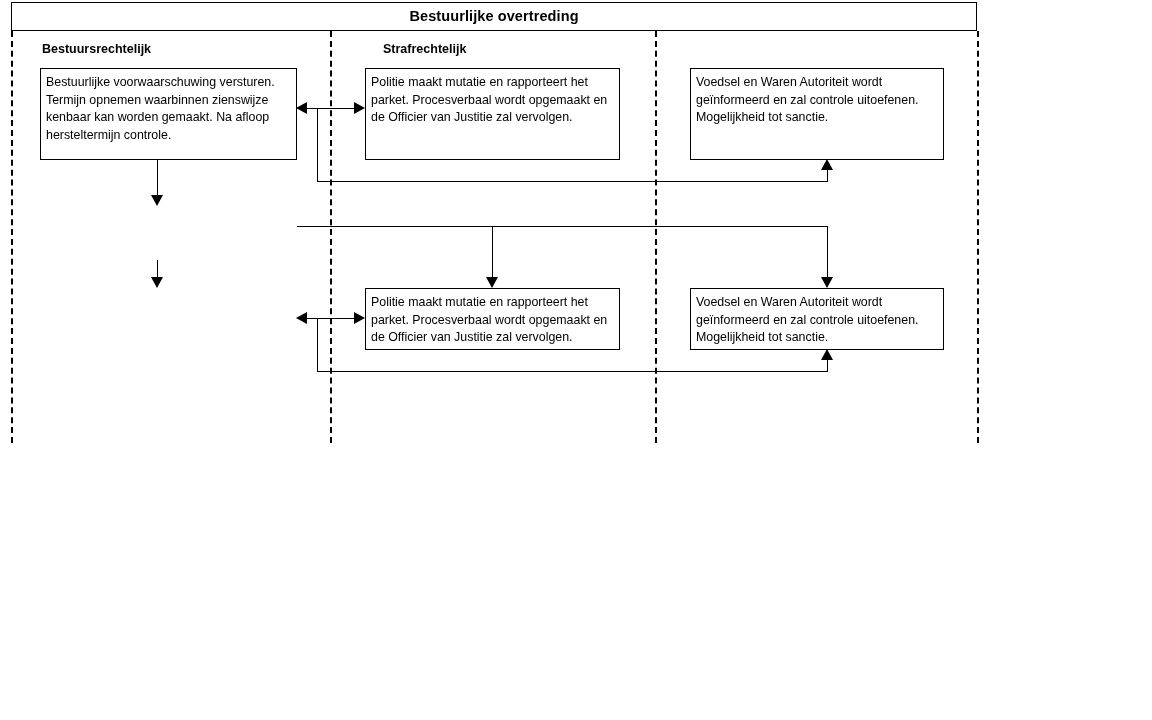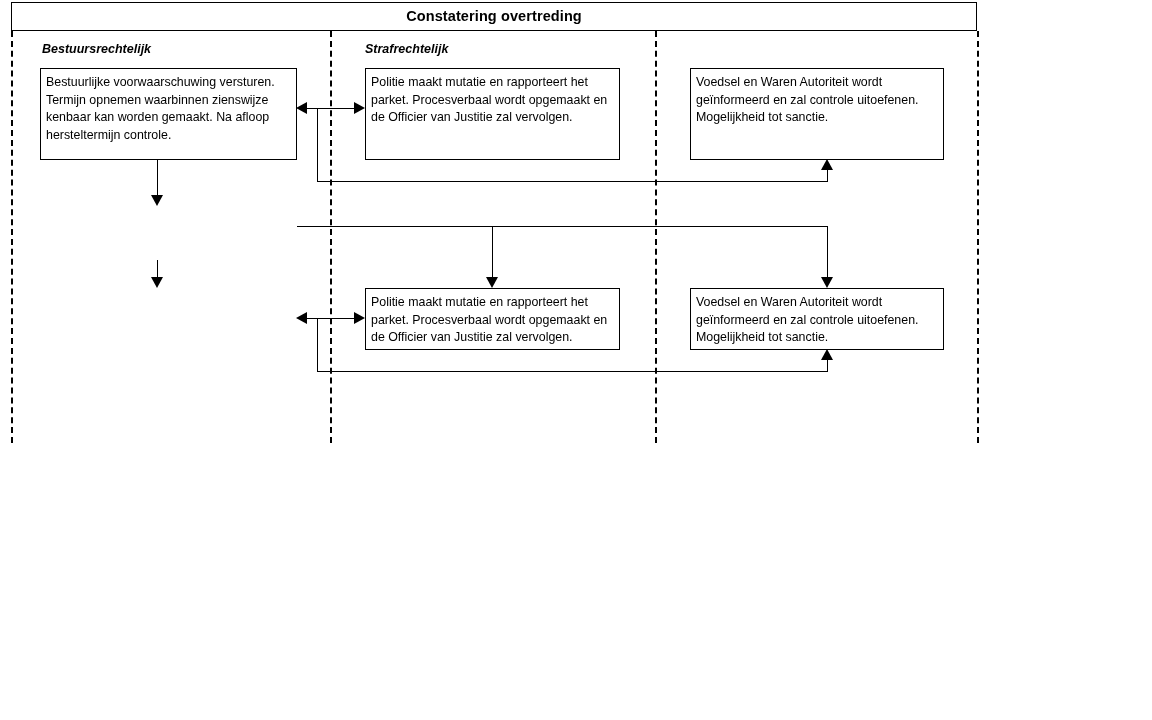--- a/index.html
+++ b/index.html
@@ -40,21 +40,20 @@
   }
   
   .lane-divider {
     position: absolute;
     width: 0;
     border-left: 2px dashed #000000;
   }
   .lane-label {
     position: absolute;
     font-size: 12.5px;
-    font-style: italic;
     font-weight: bold;
     white-space: nowrap;
   }
   
   .pbox {
     position: absolute;
     border: 1px solid #000000;
     box-sizing: border-box;
     background: #ffffff;
     padding: 5px 4px 6px 5px;
@@ -101,30 +100,30 @@
     border-bottom: 6px solid transparent;
     border-left: 11px solid #000000;
   }
 </style>
 </head>
 <body>
 
 <div id="canvas">
 
   <div class="header-box">
-    <span class="header-title">Constatering overtreding</span>
+    <span class="header-title">Bestuurlijke overtreding</span>
   </div>
 
   <div class="lane-divider" style="left:11px; top:31px; height:412px;"></div>
   <div class="lane-divider" style="left:330px; top:31px; height:412px;"></div>
   <div class="lane-divider" style="left:655px; top:31px; height:412px;"></div>
   <div class="lane-divider" style="left:977px; top:31px; height:412px;"></div>
 
   <div class="lane-label" style="left:42px; top:42px;">Bestuursrechtelijk</div>
-  <div class="lane-label" style="left:365px; top:42px;text-align:right;">Strafrechtelijk</div>
+  <div class="lane-label" style="left:383px; top:42px;text-align:right;">Strafrechtelijk</div>
 
   <div class="pbox" style="left:40px; top:68px; width:257px; height:92px;">Bestuurlijke voorwaarschuwing versturen. Termijn opnemen waarbinnen zienswijze kenbaar kan worden gemaakt. Na afloop hersteltermijn controle.</div>
 
   <div class="pbox" style="left:365px; top:68px; width:255px; height:92px;">Politie maakt mutatie en rapporteert het parket. Procesverbaal wordt opgemaakt en de Officier van Justitie zal vervolgen.</div>
 
   <div class="pbox" style="left:690px; top:68px; width:254px; height:92px;">Voedsel en Waren Autoriteit wordt geïnformeerd en zal controle uitoefenen. Mogelijkheid tot sanctie.</div>
 
 
 
   <div class="pbox" style="left:365px; top:288px; width:255px; height:62px;">Politie maakt mutatie en rapporteert het parket. Procesverbaal wordt opgemaakt en de Officier van Justitie zal vervolgen.</div>

